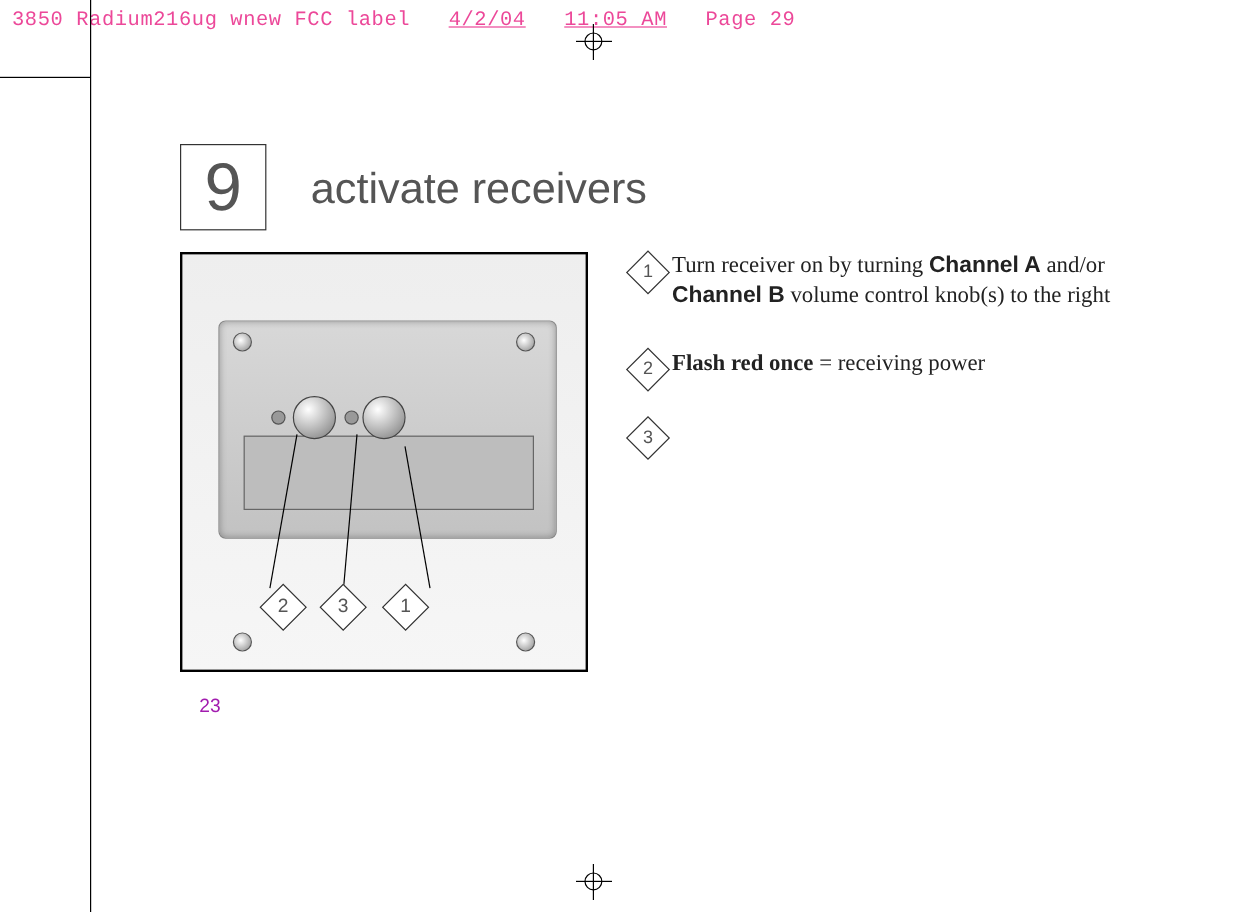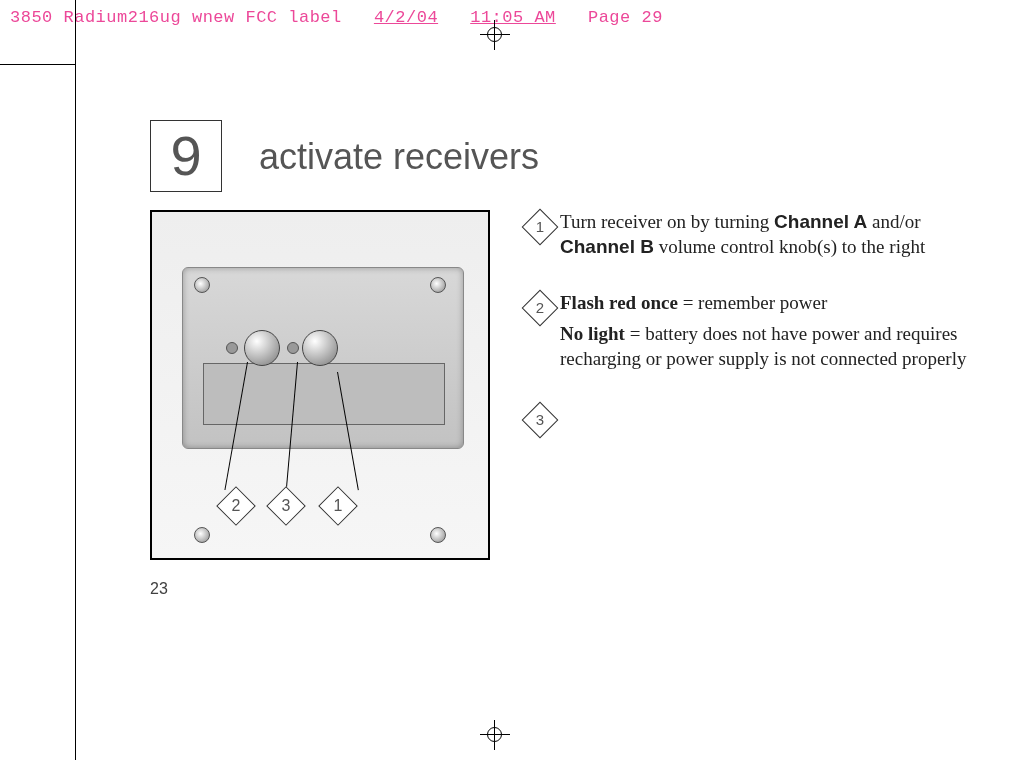--- a/index.html
+++ b/index.html
@@ -194,25 +194,25 @@
     position: absolute;
     width: 1px;
     background: #000;
   }
   .lead1 { left: 185px; top: 160px; height: 120px; transform: rotate(-10deg); transform-origin: top; }
   .lead2 { left: 95px;  top: 150px; height: 130px; transform: rotate(10deg);  transform-origin: top; }
   .lead3 { left: 145px; top: 150px; height: 130px; transform: rotate(5deg);   transform-origin: top; }
 
   .page-num {
     position: absolute;
-    left: 30px;
+    left: 46px;
     top: 460px;
     font-family: "Helvetica Neue", Arial, sans-serif;
     font-size: 16px;
-    color: #404040;
+    color: #a21caf;
   }
 
   .steps {
     position: absolute;
     left: 400px;
     top: 90px;
     width: 460px;
   }
   .step {
     display: flex;
@@ -334,22 +334,21 @@
             <p><span>Turn receiver on by turning </span><strong class="sans">Channel A</strong><span> and/or </span><strong class="sans">Channel B</strong><span> volume control knob(s) to the right</span></p>
           </div>
         </div>
         <div class="step">
           <div class="marker">
             <span class="diamond">
               <span>2</span>
             </span>
           </div>
           <div class="body">
-            <p><strong>Flash red once</strong><span> = remember power</span></p>
-            <p><strong>No light</strong><span> = battery does not have power and requires recharging or power supply is not connected properly</span></p>
+            <p><strong>Flash red once</strong><span> = receiving power</span></p>
           </div>
         </div>
         <div class="step">
           <div class="marker">
             <span class="diamond">
               <span>3</span>
             </span>
           </div>
           <div class="body">
           </div>

